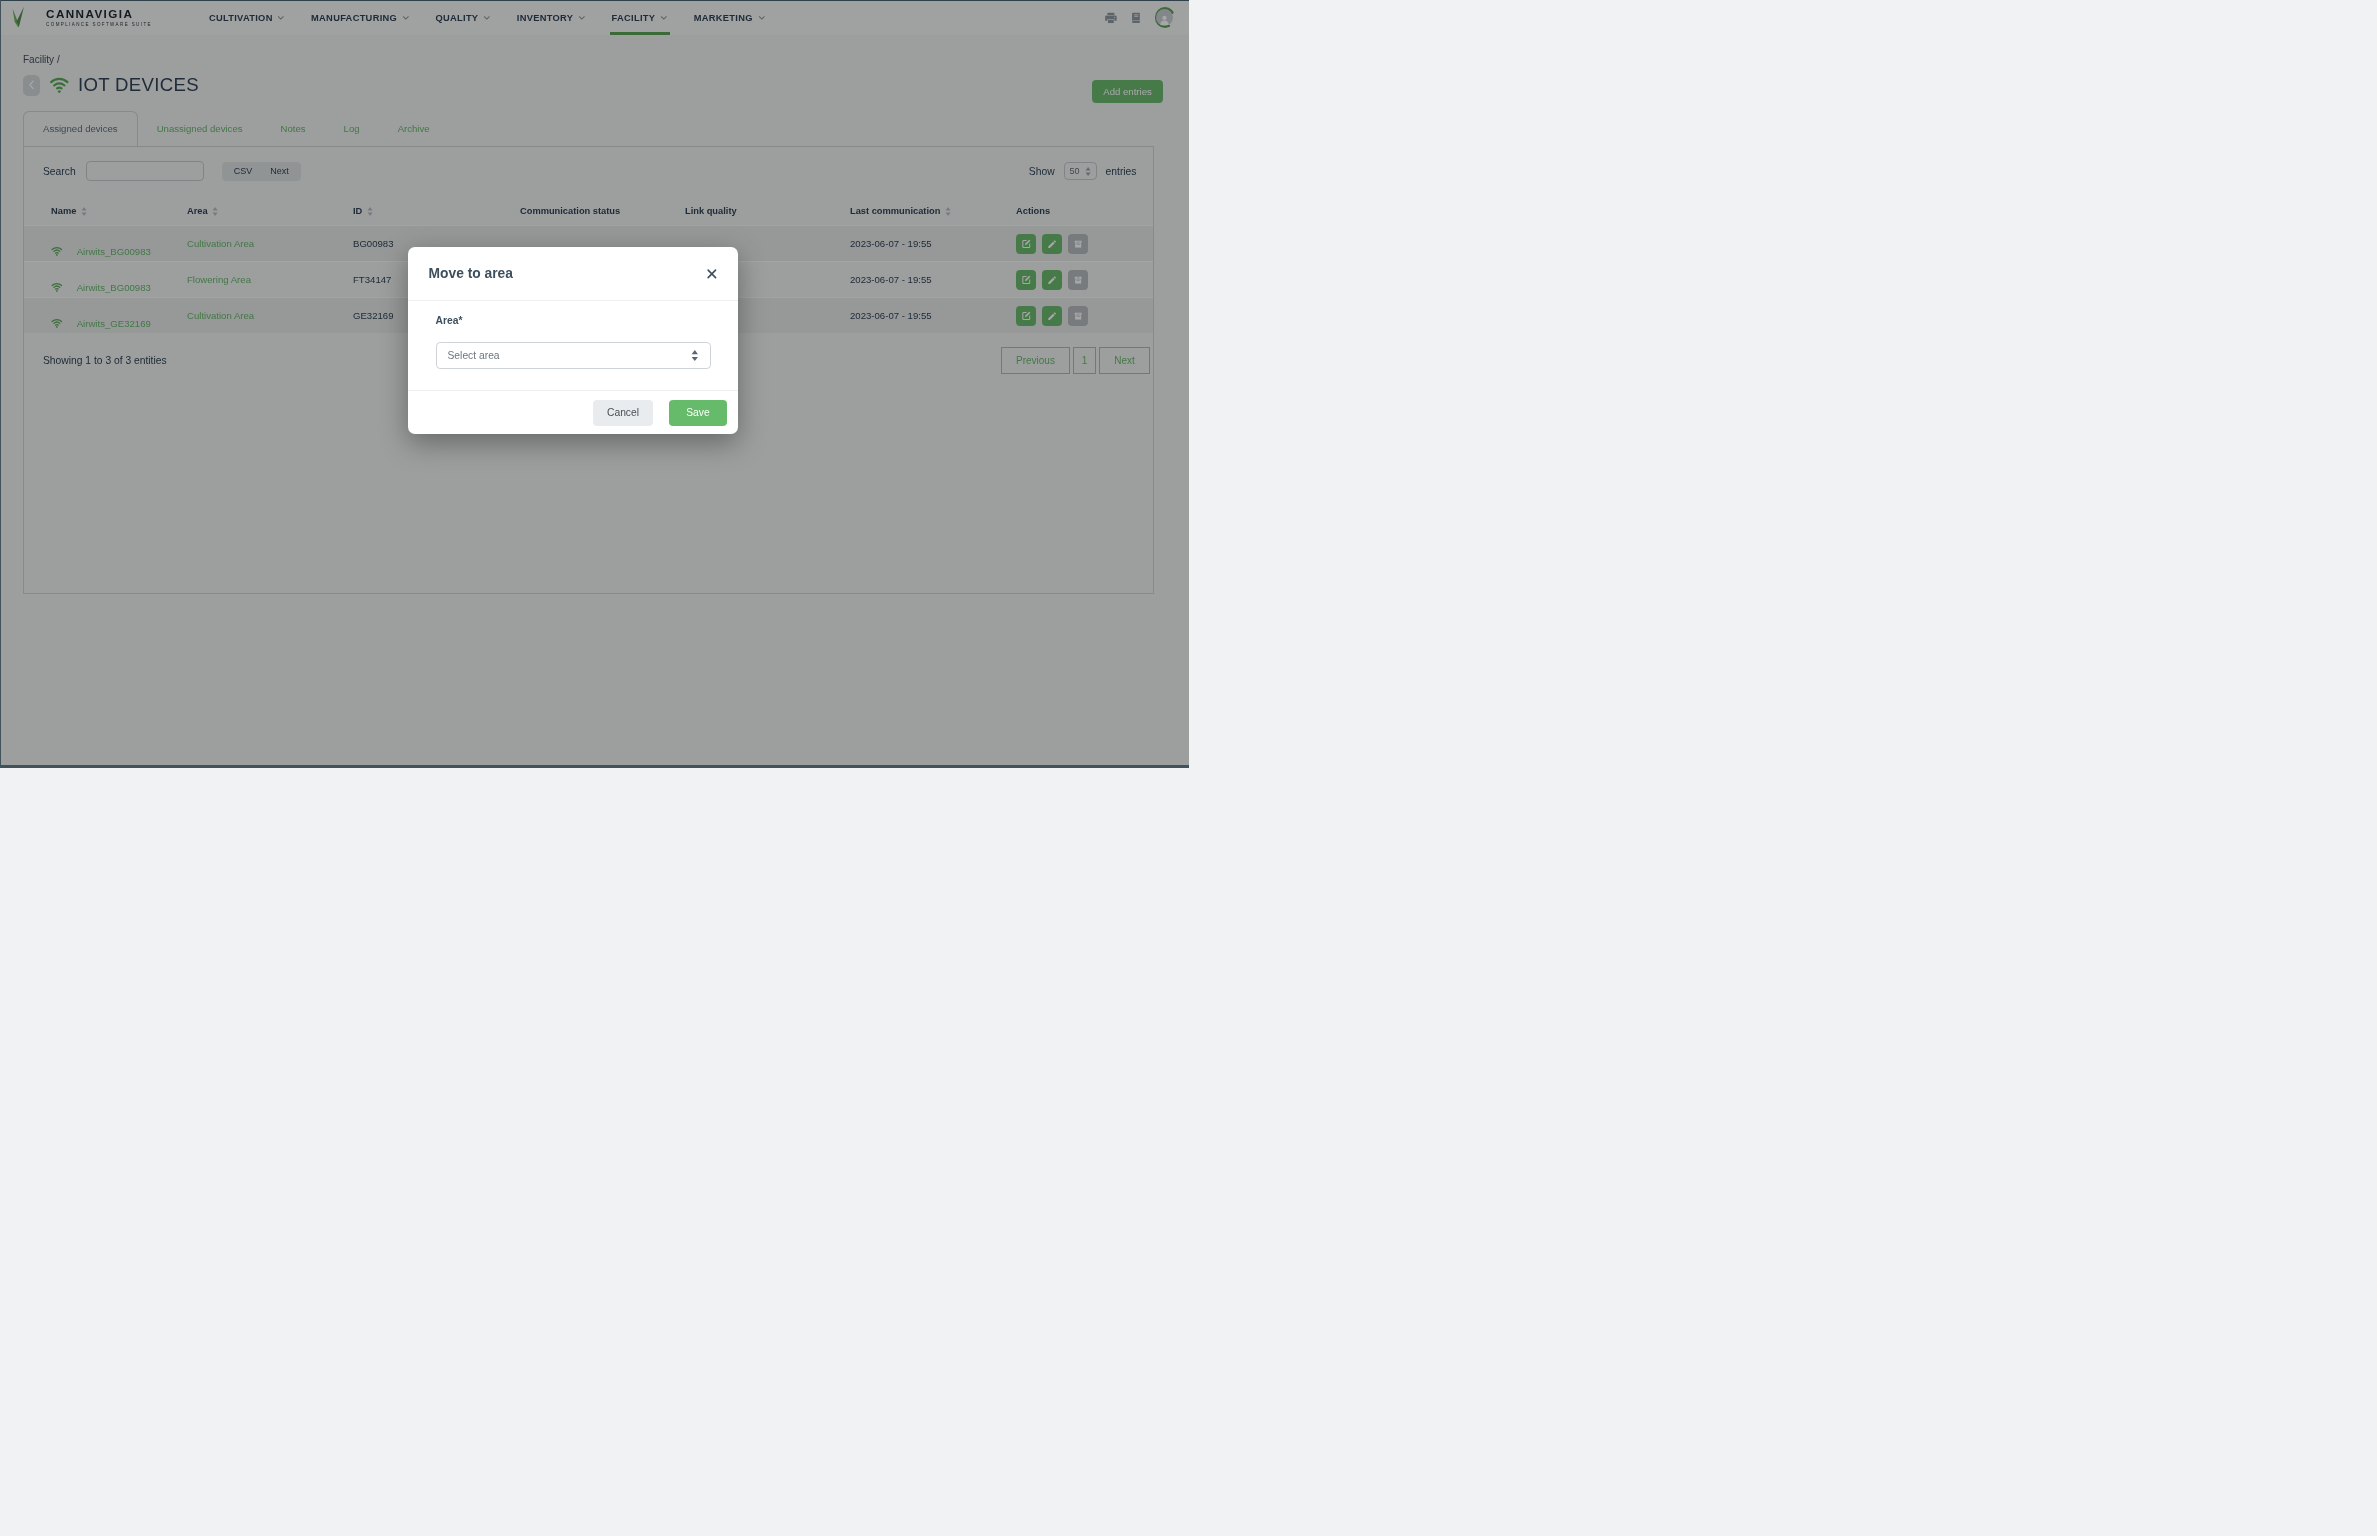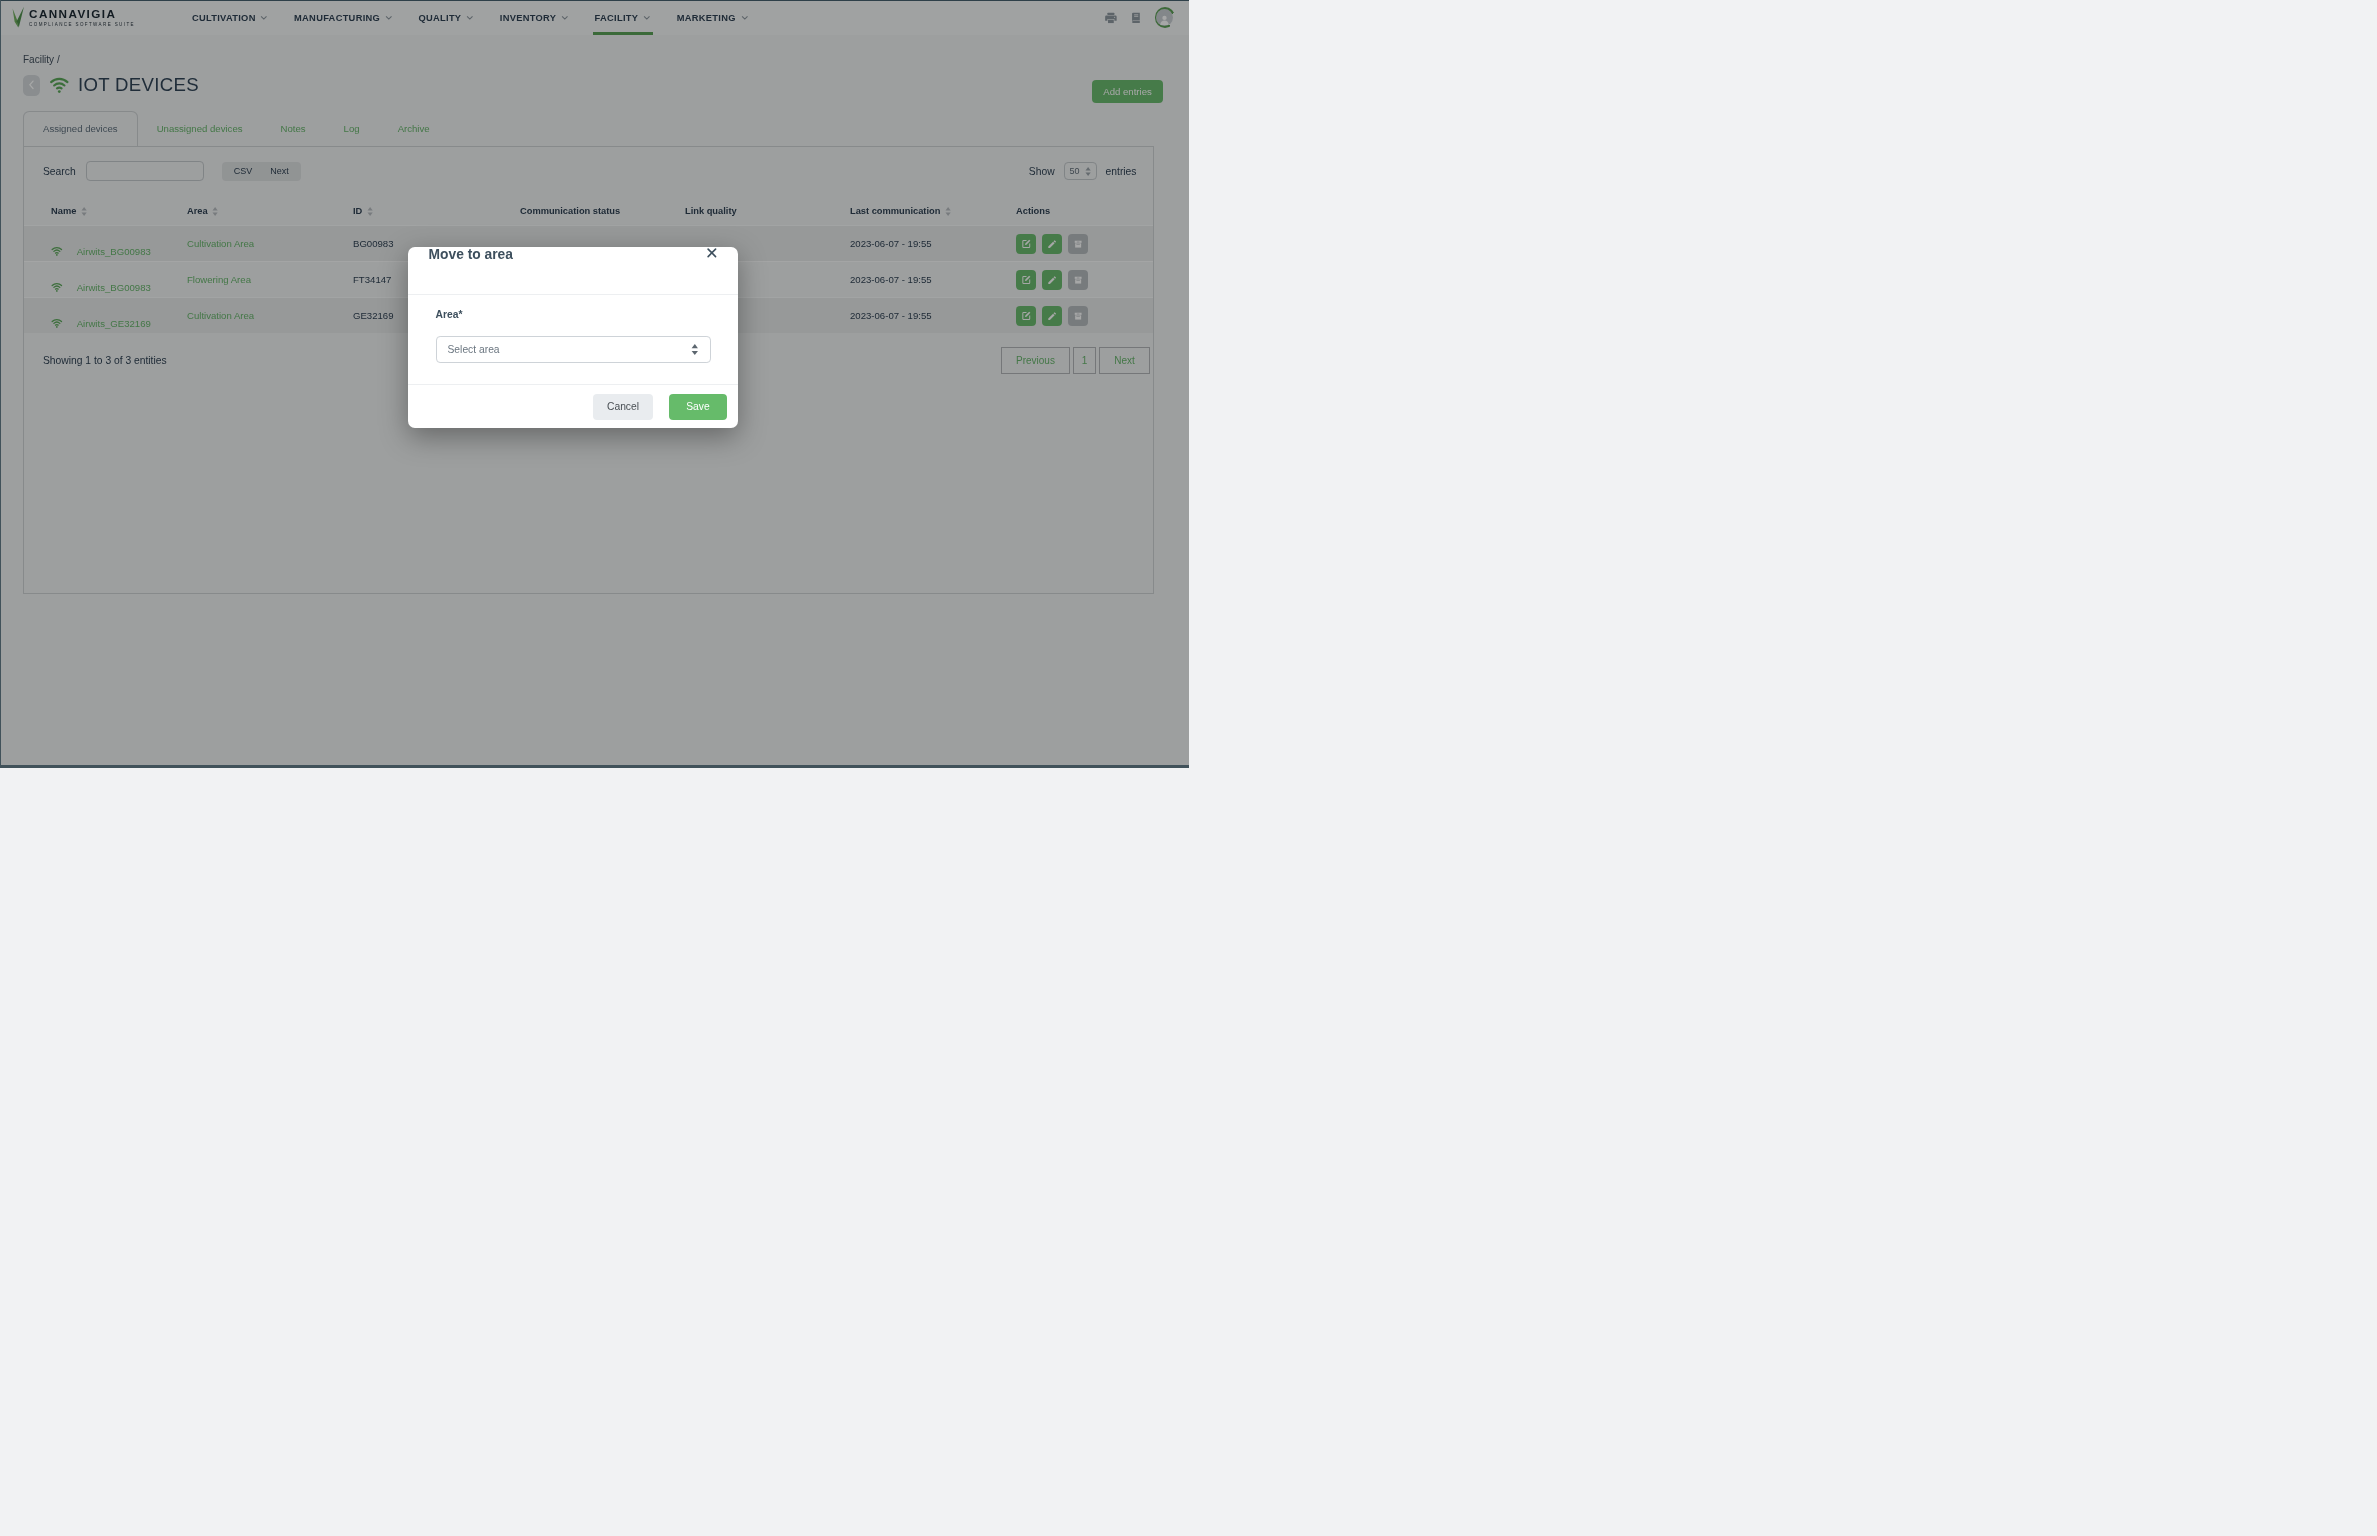--- a/index.html
+++ b/index.html
@@ -6,21 +6,21 @@
     --green:#67b56a; --green-btn:#6abb6c; --save-green:#66bb6a;
     --navy:#2c3e50; --title:#2e4154; --line:#cfd2d4; --page-bg:#f1f2f3;
     --stripe:#e8e9ea; --modal-text:#3d4f5d;
   }
   *{box-sizing:border-box; margin:0; padding:0;}
   html,body{width:1189px; height:768px;}
   body{font-family:"Liberation Sans", sans-serif; background:var(--page-bg); position:relative; overflow:hidden;}
 
   
   .topbar{height:35px; background:#f6f7f8; display:flex; align-items:center; padding:0 13.8px 0 9.6px; position:relative; z-index:1;}
-  .brand{display:flex; align-items:center; gap:3px; margin-right:44px;}
+  .brand{display:flex; align-items:center; gap:20px; margin-right:44px;}
   .brand-name{font-size:11.7px; font-weight:bold; letter-spacing:1.4px; color:#18242e; line-height:1;}
   .brand-tagline{font-size:4.5px; letter-spacing:1.4px; color:#27333c; margin-top:2.1px;}
   .nav{display:flex; height:100%;}
   .nav-item{position:relative; display:flex; align-items:center; gap:4.8px; padding:0 13px; font-size:9.3px; font-weight:bold; letter-spacing:0.3px; color:var(--navy); cursor:pointer;}
   .nav-item .chev{color:#8b959c; display:flex;}
   .nav-underline{position:absolute; left:11px; right:11px; bottom:0; height:3.4px; background:#58a054;}
   .top-icons{margin-left:auto; display:flex; align-items:center; gap:12.4px; color:#8d979e;}
   .icon-btn{display:flex; align-items:center; cursor:pointer;}
   .avatar{width:20.6px; height:20.6px; border-radius:50%; background:conic-gradient(from 150deg, #5a9e52 0 76%, rgba(0,0,0,0) 76% 100%); display:flex; align-items:center; justify-content:center; cursor:pointer;}
   .avatar-inner{width:17px; height:17px; border-radius:50%; background:#c9ced2; display:flex; align-items:flex-end; justify-content:center; overflow:hidden; color:#fff;}
@@ -66,21 +66,21 @@
 
   .panel-footer{display:flex; align-items:center; margin-top:13.8px; padding:0 3.4px 0 19px;}
   .summary{font-size:10.3px; color:var(--navy);}
   .pagination{margin-left:auto; display:flex; gap:3.4px;}
   .page-btn{border:0.7px solid #b2b5b8; background:none; color:var(--green); font-size:10px; font-family:inherit; height:27.5px; display:flex; align-items:center; justify-content:center; padding:0 13.8px; cursor:pointer;}
   .page-btn.num{width:23px; padding:0;}
 
   
   .overlay{position:absolute; inset:0; background:rgba(8,10,12,.36); z-index:40;}
   .modal{position:absolute; left:408px; top:247px; width:330px; background:#fff; border-radius:6.9px; box-shadow:0 8.3px 27.5px rgba(0,0,0,.35); z-index:50;}
-  .modal-header{display:flex; padding:0 20.6px; height:48px; border-bottom:0.7px solid #edeff1;}
+  .modal-header{display:flex; align-items:center; padding:0 20.6px; height:54px; border-bottom:0.7px solid #edeff1;}
   .modal-title{font-size:13.8px; font-weight:bold; color:var(--modal-text);}
   .modal-close{margin-left:auto; border:none; background:none; color:var(--modal-text); display:flex; cursor:pointer;}
   .modal-body{padding:14.4px 27.5px 20.6px;}
   .field-label{font-size:10.3px; font-weight:bold; color:var(--modal-text);}
   .select{margin-top:16px; height:27px; border:0.7px solid #ced3d8; border-radius:4.1px; display:flex; align-items:center; padding:0 11px; color:#6b7680; font-size:10.3px; cursor:pointer;}
   .select .sel-arrows{margin-left:auto; color:#5c666f; display:flex;}
   .modal-footer{border-top:0.7px solid #edeff1; padding:9px 11px 8.3px; display:flex; justify-content:flex-end; gap:16px;}
   .btn{border:none; border-radius:4.1px; height:26px; font-size:10.3px; font-family:inherit; cursor:pointer;}
   .btn-cancel{width:60px; background:#e9ecef; color:#494f54;}
   .btn-save{width:58px; background:var(--save-green); color:#fff;}

